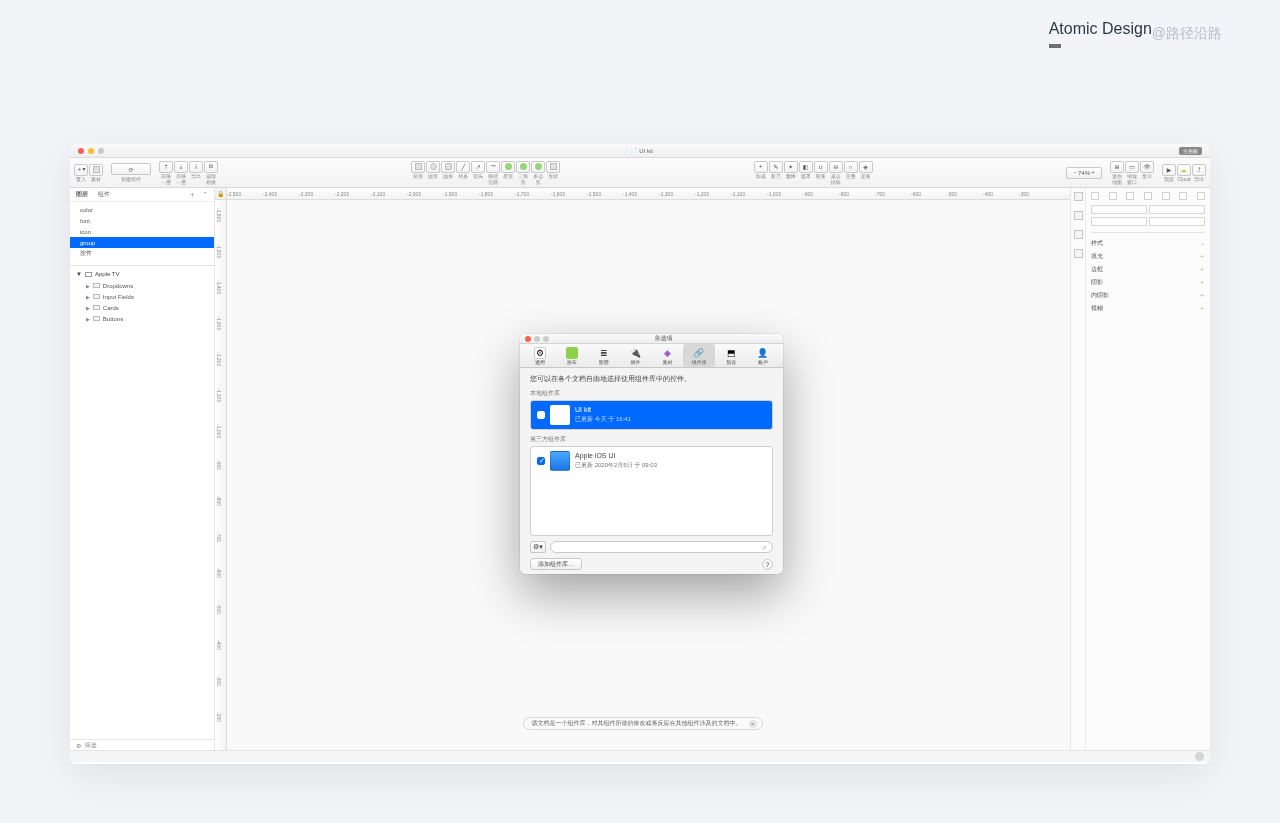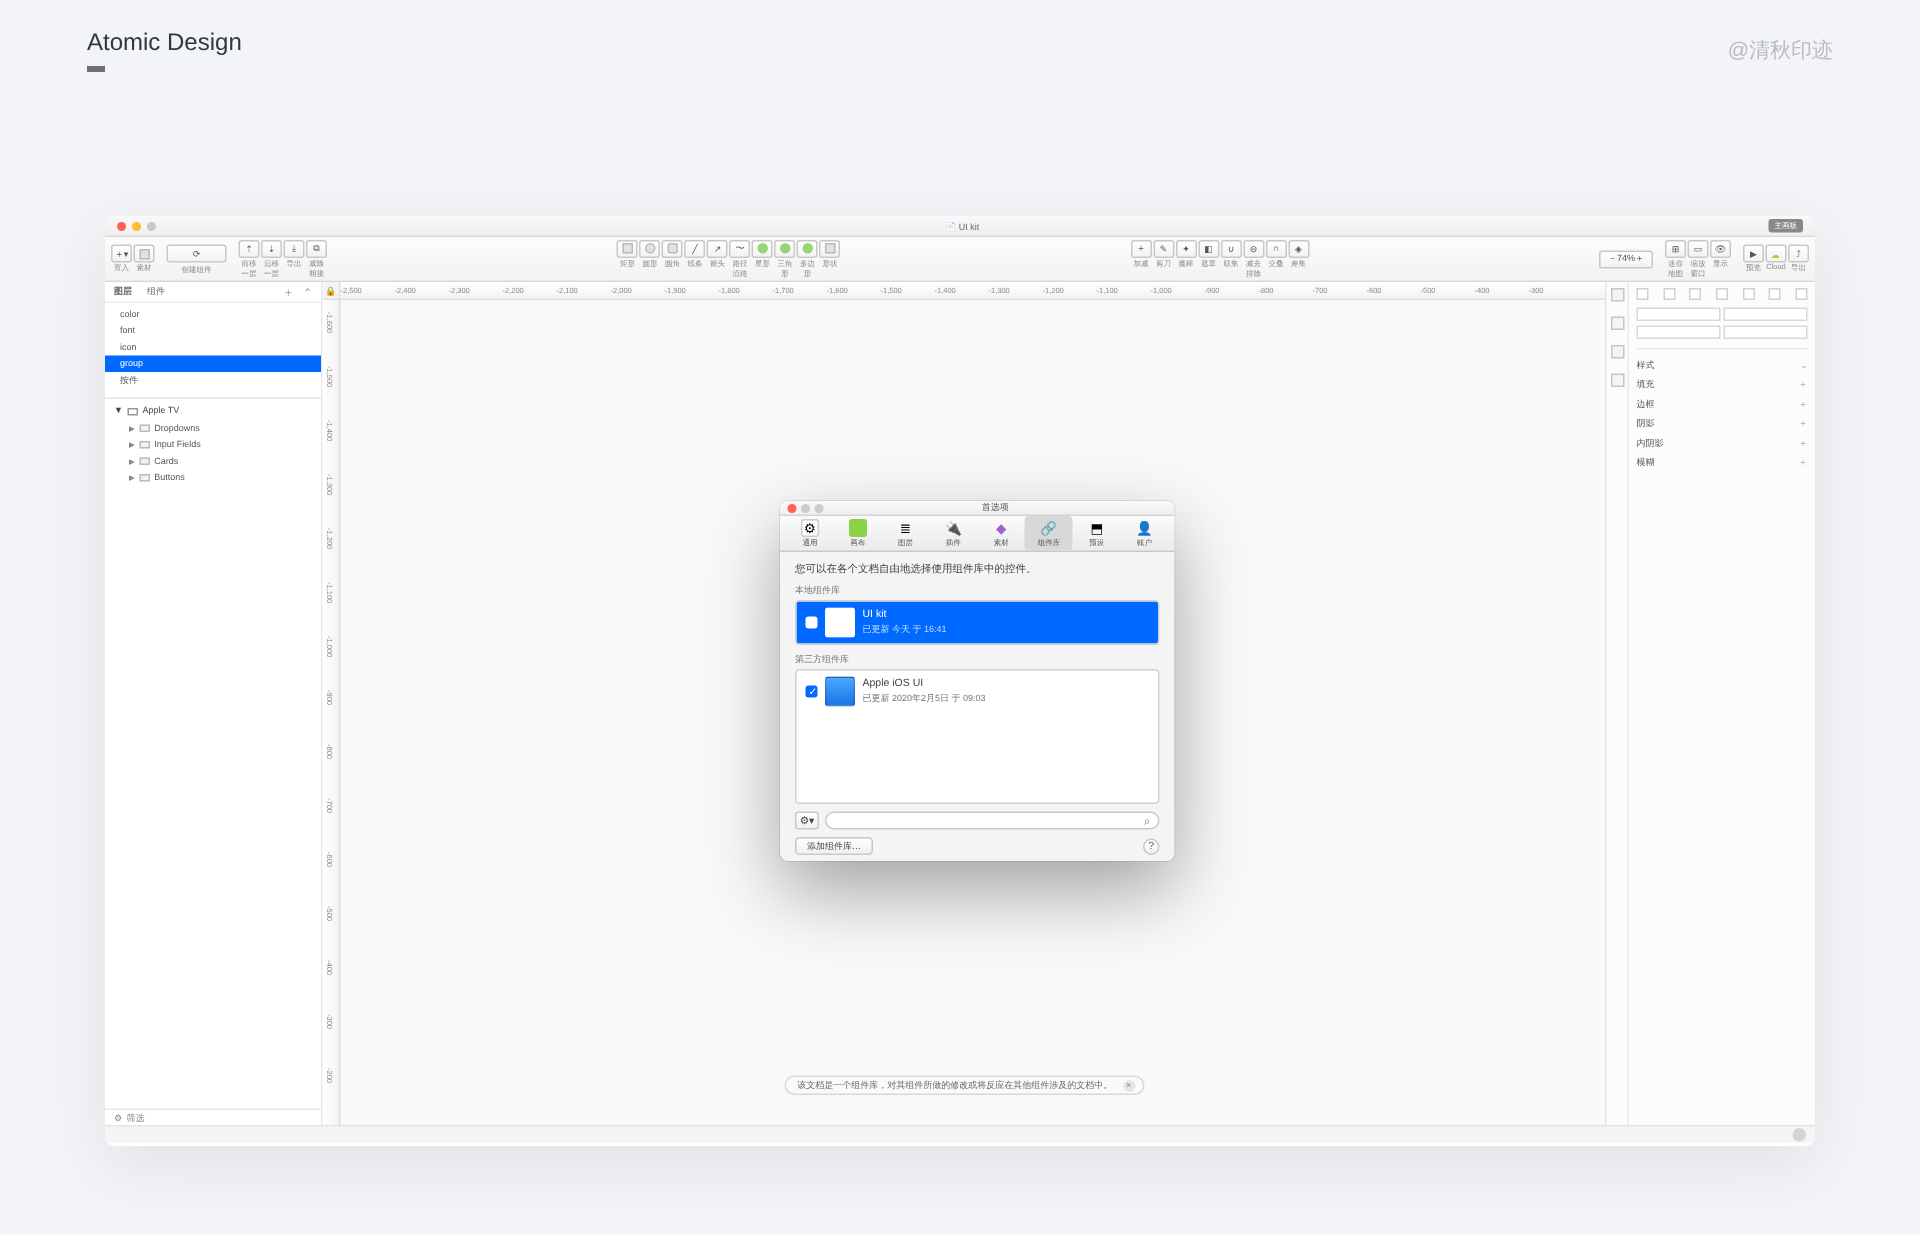--- a/index.html
+++ b/index.html
@@ -1,17 +1,17 @@
 <!DOCTYPE html>
 <html><head>
 <meta charset="utf-8">
 <style>
 *{box-sizing:border-box;margin:0;padding:0;font-family:-apple-system,BlinkMacSystemFont,"Segoe UI","Helvetica Neue",sans-serif;}
 body{background:#f3f4f7;width:1280px;height:823px;overflow:hidden;}
-.page-header{display:flex;justify-content:space-between;align-items:center;padding:20px 58px 10px 58px;}
+.page-header{display:flex;justify-content:flex-end;align-items:center;padding:20px 58px 10px 58px;}
 .page-title{font-size:16px;color:#2b3a42;font-weight:500;}
 .page-title-underline{width:12px;height:4px;background:#6d6f73;margin-top:6px;}
 .page-author{font-size:14px;color:#b8bcc2;}
 .app-frame{position:absolute;left:70px;top:144px;width:1140px;height:620px;background:#fff;border-radius:6px;box-shadow:0 12px 44px rgba(0,0,0,.08);overflow:hidden;}
 .titlebar{height:14px;background:linear-gradient(#f9f9f9,#efefef);display:flex;align-items:center;padding:0 8px;font-size:6px;color:#777;border-bottom:1px solid #d9d9d9;}
 .traffic-lights{display:flex;gap:4px;}
 .tl{width:6px;height:6px;border-radius:50%;}
 .tl.red{background:#fe5f57;}
 .tl.yel{background:#febc2e;}
 .tl.grn{background:#c8c8c8;}
@@ -108,21 +108,21 @@
 .pref-help{width:11px;height:11px;border-radius:50%;border:0.5px solid #c8c8c8;background:linear-gradient(#fff,#f0f0f0);font-size:7px;display:flex;align-items:center;justify-content:center;color:#555;}
 </style>
 </head>
 <body>
 
 <div class="page-header">
   <div>
     <div class="page-title">Atomic Design</div>
     <div class="page-title-underline"></div>
   </div>
-  <div class="page-author">@清秋印迹</div>
+  <div class="page-author">@路径沿路</div>
 </div>
 
 <div class="app-frame">
 
   <div class="titlebar">
     <div class="traffic-lights">
       <div class="tl red"></div>
       <div class="tl yel"></div>
       <div class="tl grn"></div>
     </div>

